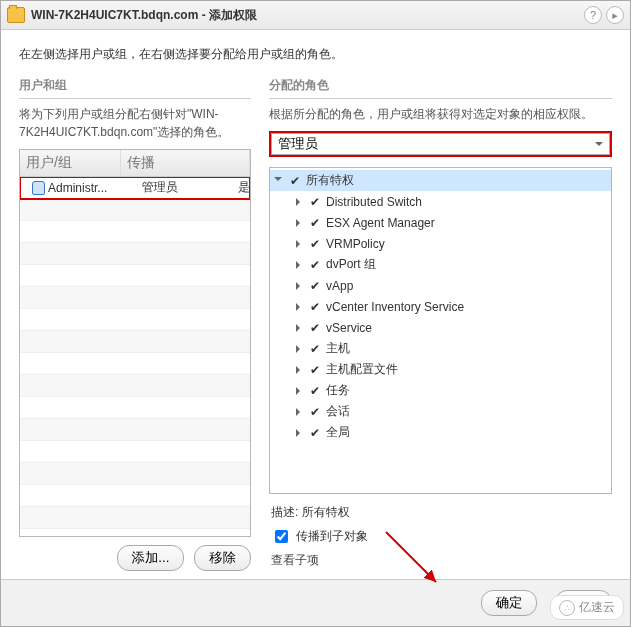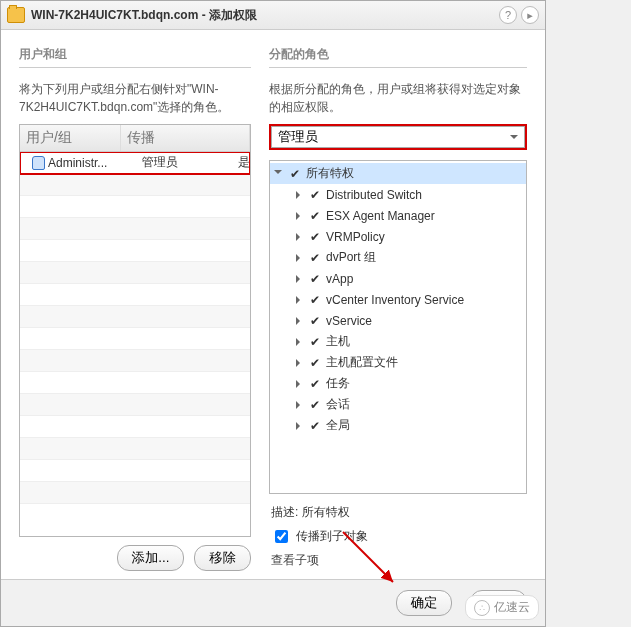--- a/index.html
+++ b/index.html
@@ -1,29 +1,29 @@
 <!DOCTYPE html>
 <html><head>
 <meta charset="utf-8">
 <style>
 html,body{margin:0;padding:0;font-family:"Microsoft YaHei",Arial,sans-serif;font-size:12px;color:#333;background:#f0f0f0}
-.dialog{width:546px;height:627px;box-sizing:border-box;position:relative;border:1px solid #aaa;background:#fff;display:flex;flex-direction:column}
+.dialog{width:631px;height:627px;box-sizing:border-box;position:relative;border:1px solid #aaa;background:#fff;display:flex;flex-direction:column}
 .titlebar{height:28px;background:linear-gradient(#f6f6f6,#e9e9e9);border-bottom:1px solid #ccc;display:flex;align-items:center;padding:0 6px}
 .titlebar .folder{width:16px;height:14px;background:#f6c24a;border:1px solid #cf8f07;border-radius:2px;margin-right:6px;position:relative}
 .titlebar .folder::before{content:"";position:absolute;top:-3px;left:1px;width:6px;height:3px;background:#f6c24a;border:1px solid #cf8f07;border-bottom:none;border-radius:1px 1px 0 0}
 .titlebar .title{font-weight:bold}
 .titlebar .spacer{flex:1}
 .titlebar .help,.titlebar .pin{width:16px;height:16px;border:1px solid #bbb;border-radius:50%;margin-left:4px;display:flex;align-items:center;justify-content:center;color:#888;font-size:11px;background:#fff}
 .content{flex:1;display:flex;flex-direction:column;padding:16px 18px 0 18px;overflow:hidden}
 .intro{margin-bottom:14px}
 .panes{flex:1;display:flex;gap:18px;overflow:hidden}
 .pane{display:flex;flex-direction:column;min-width:0}
 .pane-left{width:232px}
 .pane-right{flex:1}
-.pane h3{font-size:12px;font-weight:bold;color:#888;border-bottom:1px solid #ccc;margin:0 0 12px 0;padding-bottom:4px}
+.pane h3{font-size:12px;font-weight:bold;color:#888;border-bottom:1px solid #ccc;margin:0 0 6px 0;padding-bottom:4px}
 .pane-desc{color:#555;line-height:1.5;margin-bottom:8px}
 .table{border:1px solid #b7b7b7;flex:1;display:flex;flex-direction:column;overflow:hidden}
 .thead{display:flex;background:linear-gradient(#f7f7f7,#e6e6e6);border-bottom:1px solid #ccc;font-size:14px;color:#777}
 .th{padding:4px 6px;border-right:1px solid #ddd}
 .th1{width:88px}.th2{width:74px}.th3{flex:1}
 .tbody{flex:1;overflow:auto}
 .row{display:flex;align-items:center;height:21px;border-bottom:1px solid #eee}
 .row:nth-child(even){background:#f7f7f7}
 .row.selected{outline:2px solid #d40000;outline-offset:-1px}
 .cell{padding:0 12px;overflow:hidden;text-overflow:ellipsis;white-space:nowrap}
@@ -59,20 +59,21 @@
 
   <div class="titlebar">
     <div class="folder"></div>
     <span class="title">WIN-7K2H4UIC7KT.bdqn.com - 添加权限</span>
     <span class="spacer"></span>
     <div class="help">?</div>
     <div class="pin">▸</div>
   </div>
 
   <div class="content">
+    <div class="intro">在左侧选择用户或组，在右侧选择要分配给用户或组的角色。</div>
 
     <div class="panes">
 
       <div class="pane pane-left">
         <h3>用户和组</h3>
         <div class="pane-desc">将为下列用户或组分配右侧针对"WIN-7K2H4UIC7KT.bdqn.com"选择的角色。</div>
 
         <div class="table">
           <div class="thead">
             <div class="th th1">用户/组</div>

